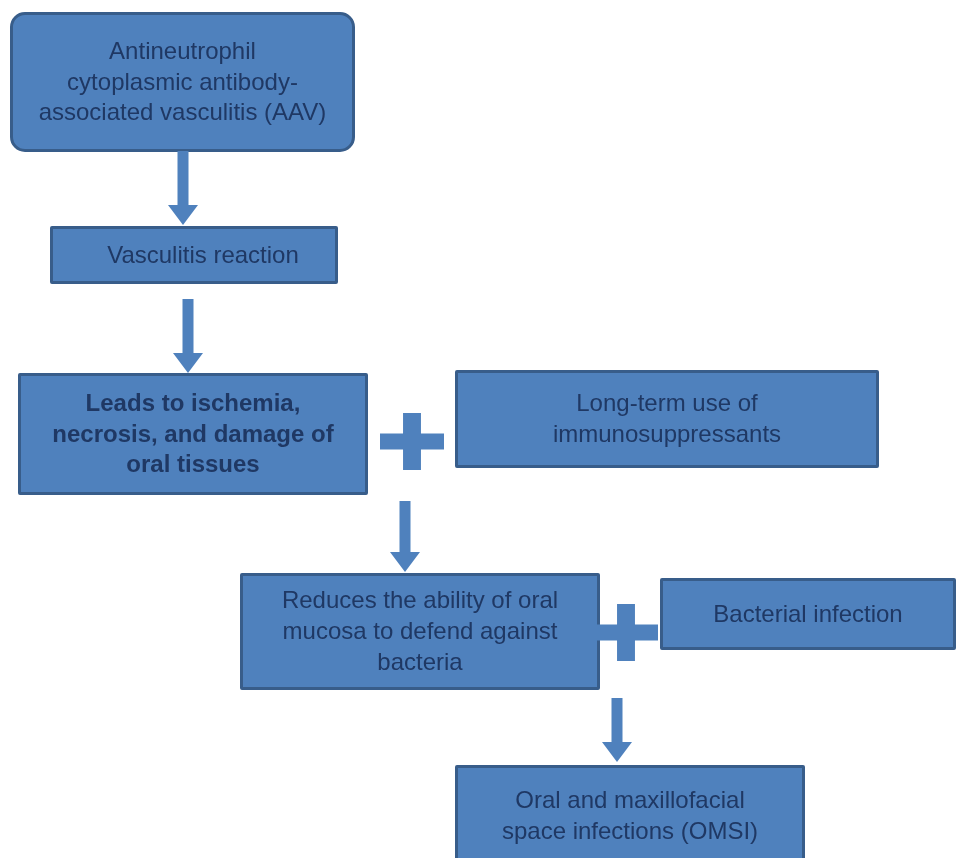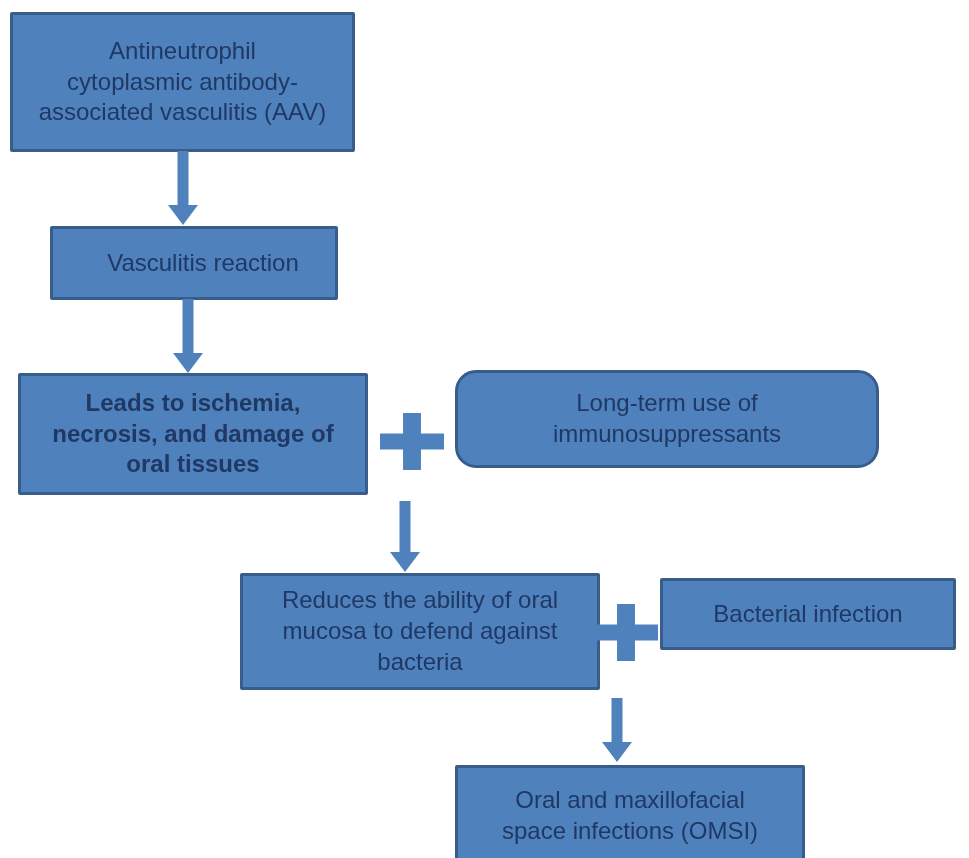--- a/index.html
+++ b/index.html
@@ -61,49 +61,49 @@
     background: #4f81bd;
     clip-path: polygon(36% 0, 64% 0, 64% 36%, 100% 36%, 100% 64%, 64% 64%,
                        64% 100%, 36% 100%, 36% 64%, 0 64%, 0 36%, 36% 36%);
   }
 </style>
 </head>
 <body>
 
 <div id="canvas">
 
-  <div class="box" style="left:10px; top:12px; width:345px; height:140px;">
+  <div class="box" style="left:10px; top:12px; width:345px; height:140px;border-radius:15px;">
     <span class="label">Antineutrophil
 cytoplasmic antibody-
 associated vasculitis (AAV)</span>
   </div>
 
   <div class="arrow" style="left:168px; top:151px; width:30px; height:74px;">
     <div class="shaft"></div>
     <div class="head"></div>
   </div>
 
-  <div class="box" style="left:50px; top:226px; width:288px; height:74px;padding-left:26px;">
+  <div class="box" style="left:50px; top:226px; width:288px; height:58px;padding-left:26px;">
     <span class="label">Vasculitis reaction</span>
   </div>
 
   <div class="arrow" style="left:173px; top:299px; width:30px; height:74px;">
     <div class="shaft"></div>
     <div class="head"></div>
   </div>
 
   <div class="box" style="left:18px; top:373px; width:350px; height:122px;font-weight:bold;">
     <span class="label">Leads to ischemia,
 necrosis, and damage of
 oral tissues</span>
   </div>
 
   <div class="plus" style="left:380px; top:413px; width:64px; height:57px;"></div>
 
-  <div class="box" style="left:455px; top:370px; width:424px; height:98px;border-radius:21px;">
+  <div class="box" style="left:455px; top:370px; width:424px; height:98px;">
     <span class="label">Long-term use of
 immunosuppressants</span>
   </div>
 
   <div class="arrow" style="left:390px; top:501px; width:30px; height:71px;">
     <div class="shaft"></div>
     <div class="head"></div>
   </div>
 
   <div class="box" style="left:228px; top:573px; width:360px; height:117px;margin-left:12px;">

